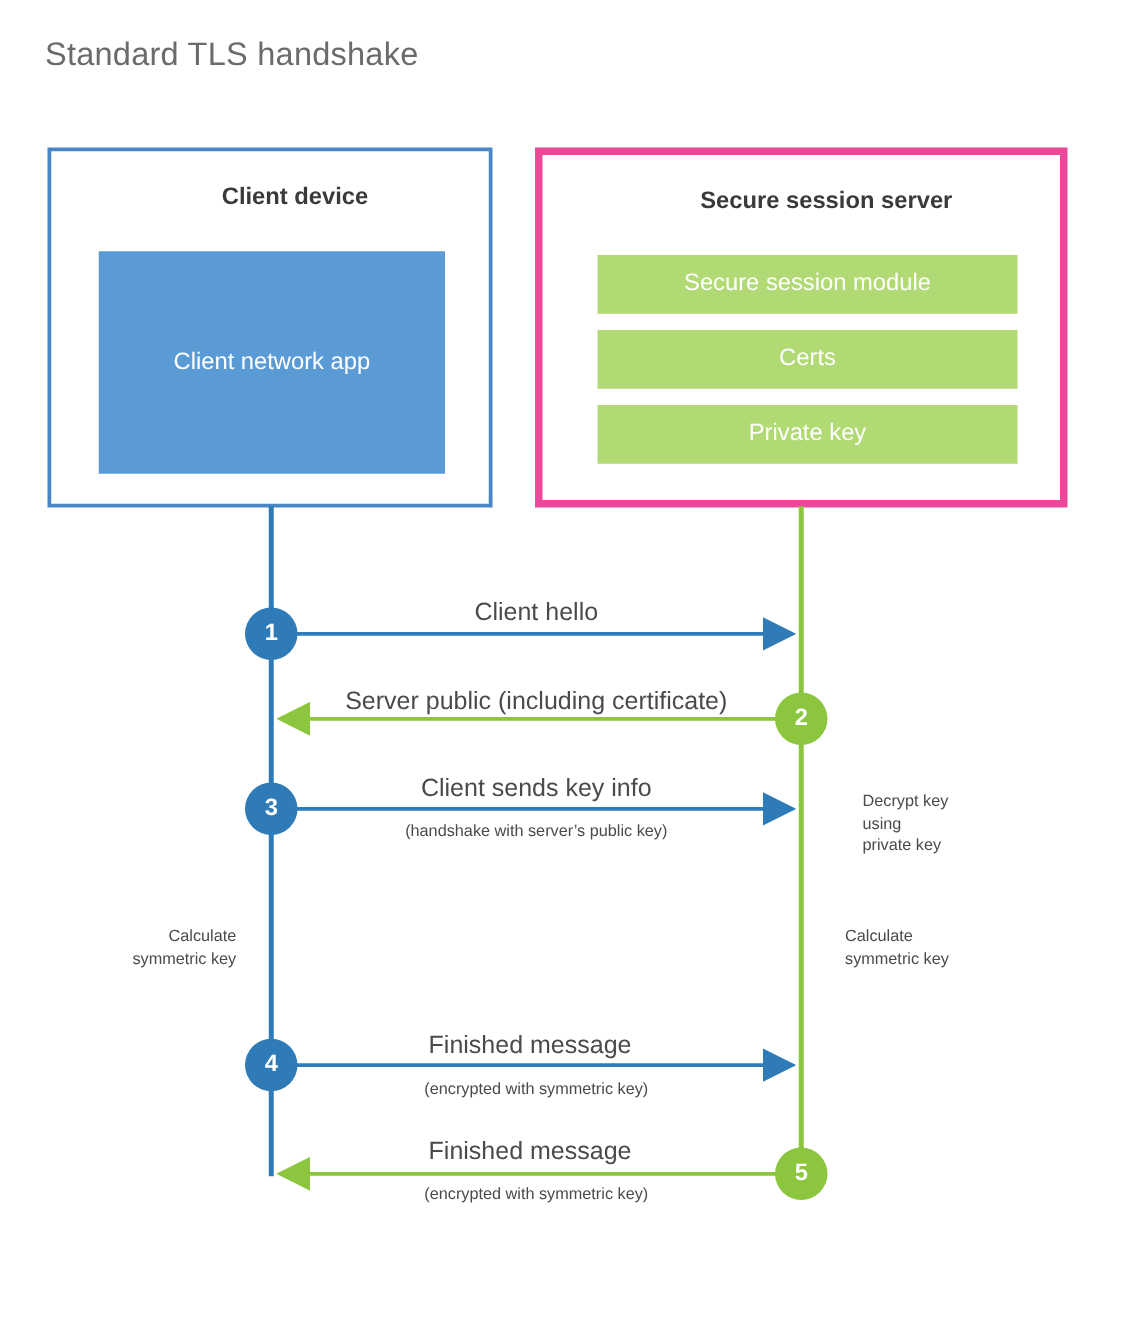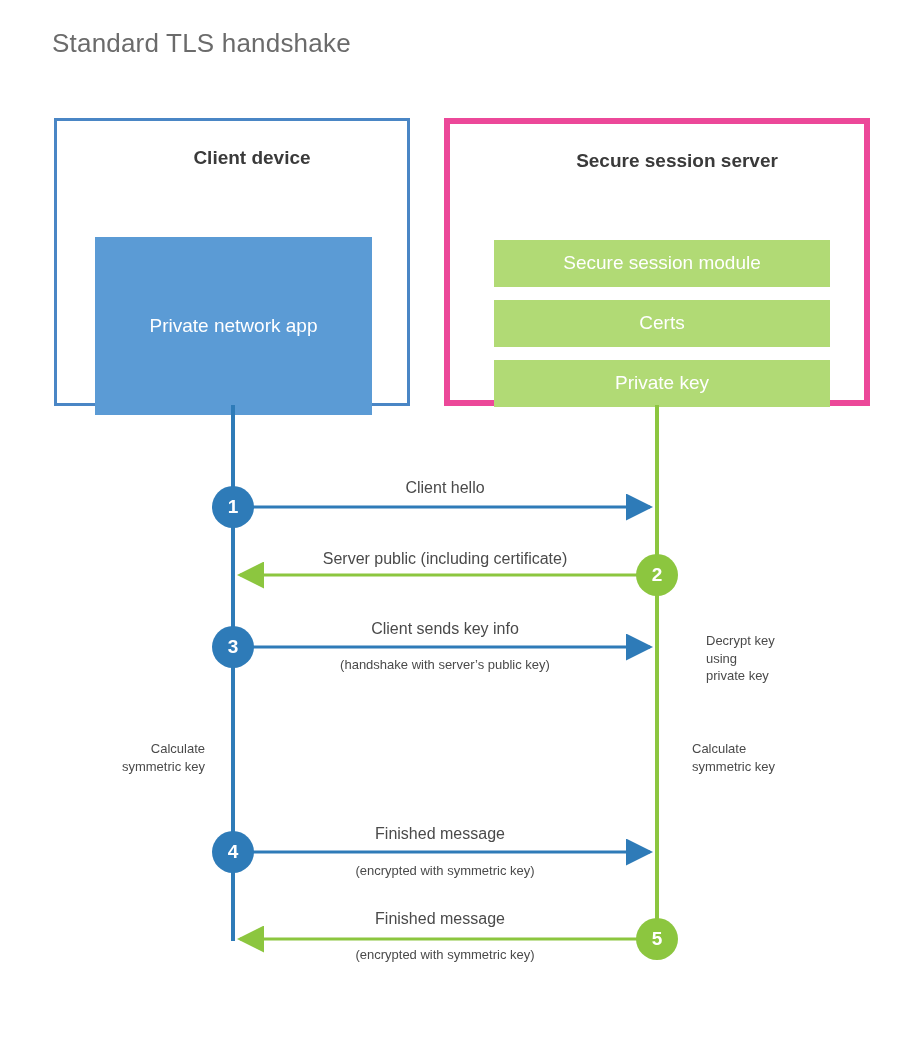--- a/index.html
+++ b/index.html
@@ -12,21 +12,21 @@
     width: 900px;
     height: 1058px;
     position: relative;
     font-family: "Liberation Sans", "DejaVu Sans", sans-serif;
     overflow: hidden;
     -webkit-font-smoothing: antialiased;
   }
 
   #diagram-root {
     position: absolute;
-    left: 16px; top: 0;
+    left: 0; top: 0;
     width: 773px;
     height: 1058px;
   }
 
   
   .page-title {
     position: absolute;
     left: 36px;
     top: 28px;
     font-size: 26px;
@@ -73,21 +73,20 @@
     position: absolute;
     box-sizing: border-box;
     display: flex;
     align-items: center;
     justify-content: center;
     text-align: center;
     color: #ffffff;
     font-size: 19px;
     font-weight: 400;
     line-height: 1.28;
-    margin-top: 36px;
   }
   .inner-block.client-app {
     left: 38px;
     top: 80px;
     width: 277px;
     height: 178px;
     background: #5b9bd5;
   }
   .inner-block.server-mod {
     left: 44px;
@@ -123,21 +122,21 @@
     box-sizing: border-box;
   }
   .step-badge.blue  { background: #2e7bb8; }
   .step-badge.green { background: #8cc63f; }
 
   
   .msg-label {
     position: absolute;
     text-align: right;
     color: #4a4a4a;
-    font-size: 16px;
+    font-size: 20px;
     font-weight: 400;
     white-space: nowrap;
     transform: translateX(-50%);
   }
   .msg-sub {
     position: absolute;
     text-align: center;
     color: #4a4a4a;
     font-size: 13px;
     font-weight: 400;
@@ -158,21 +157,21 @@
 </style>
 </head>
 <body>
 
 <div id="diagram-root">
 
   <div class="page-title">Standard TLS handshake</div>
 
   <div class="party-box client">
     <div class="party-title">Client device</div>
-    <div class="inner-block client-app">Private network app</div>
+    <div class="inner-block client-app">Client network app</div>
   </div>
 
   <div class="party-box server">
     <div class="party-title">Secure session server</div>
     <div class="inner-block server-mod m1">Secure session module</div>
     <div class="inner-block server-mod m2">Certs</div>
     <div class="inner-block server-mod m3">Private key</div>
   </div>
 
   <svg id="wire-layer" width="900" height="1058" viewBox="0 0 900 1058">

